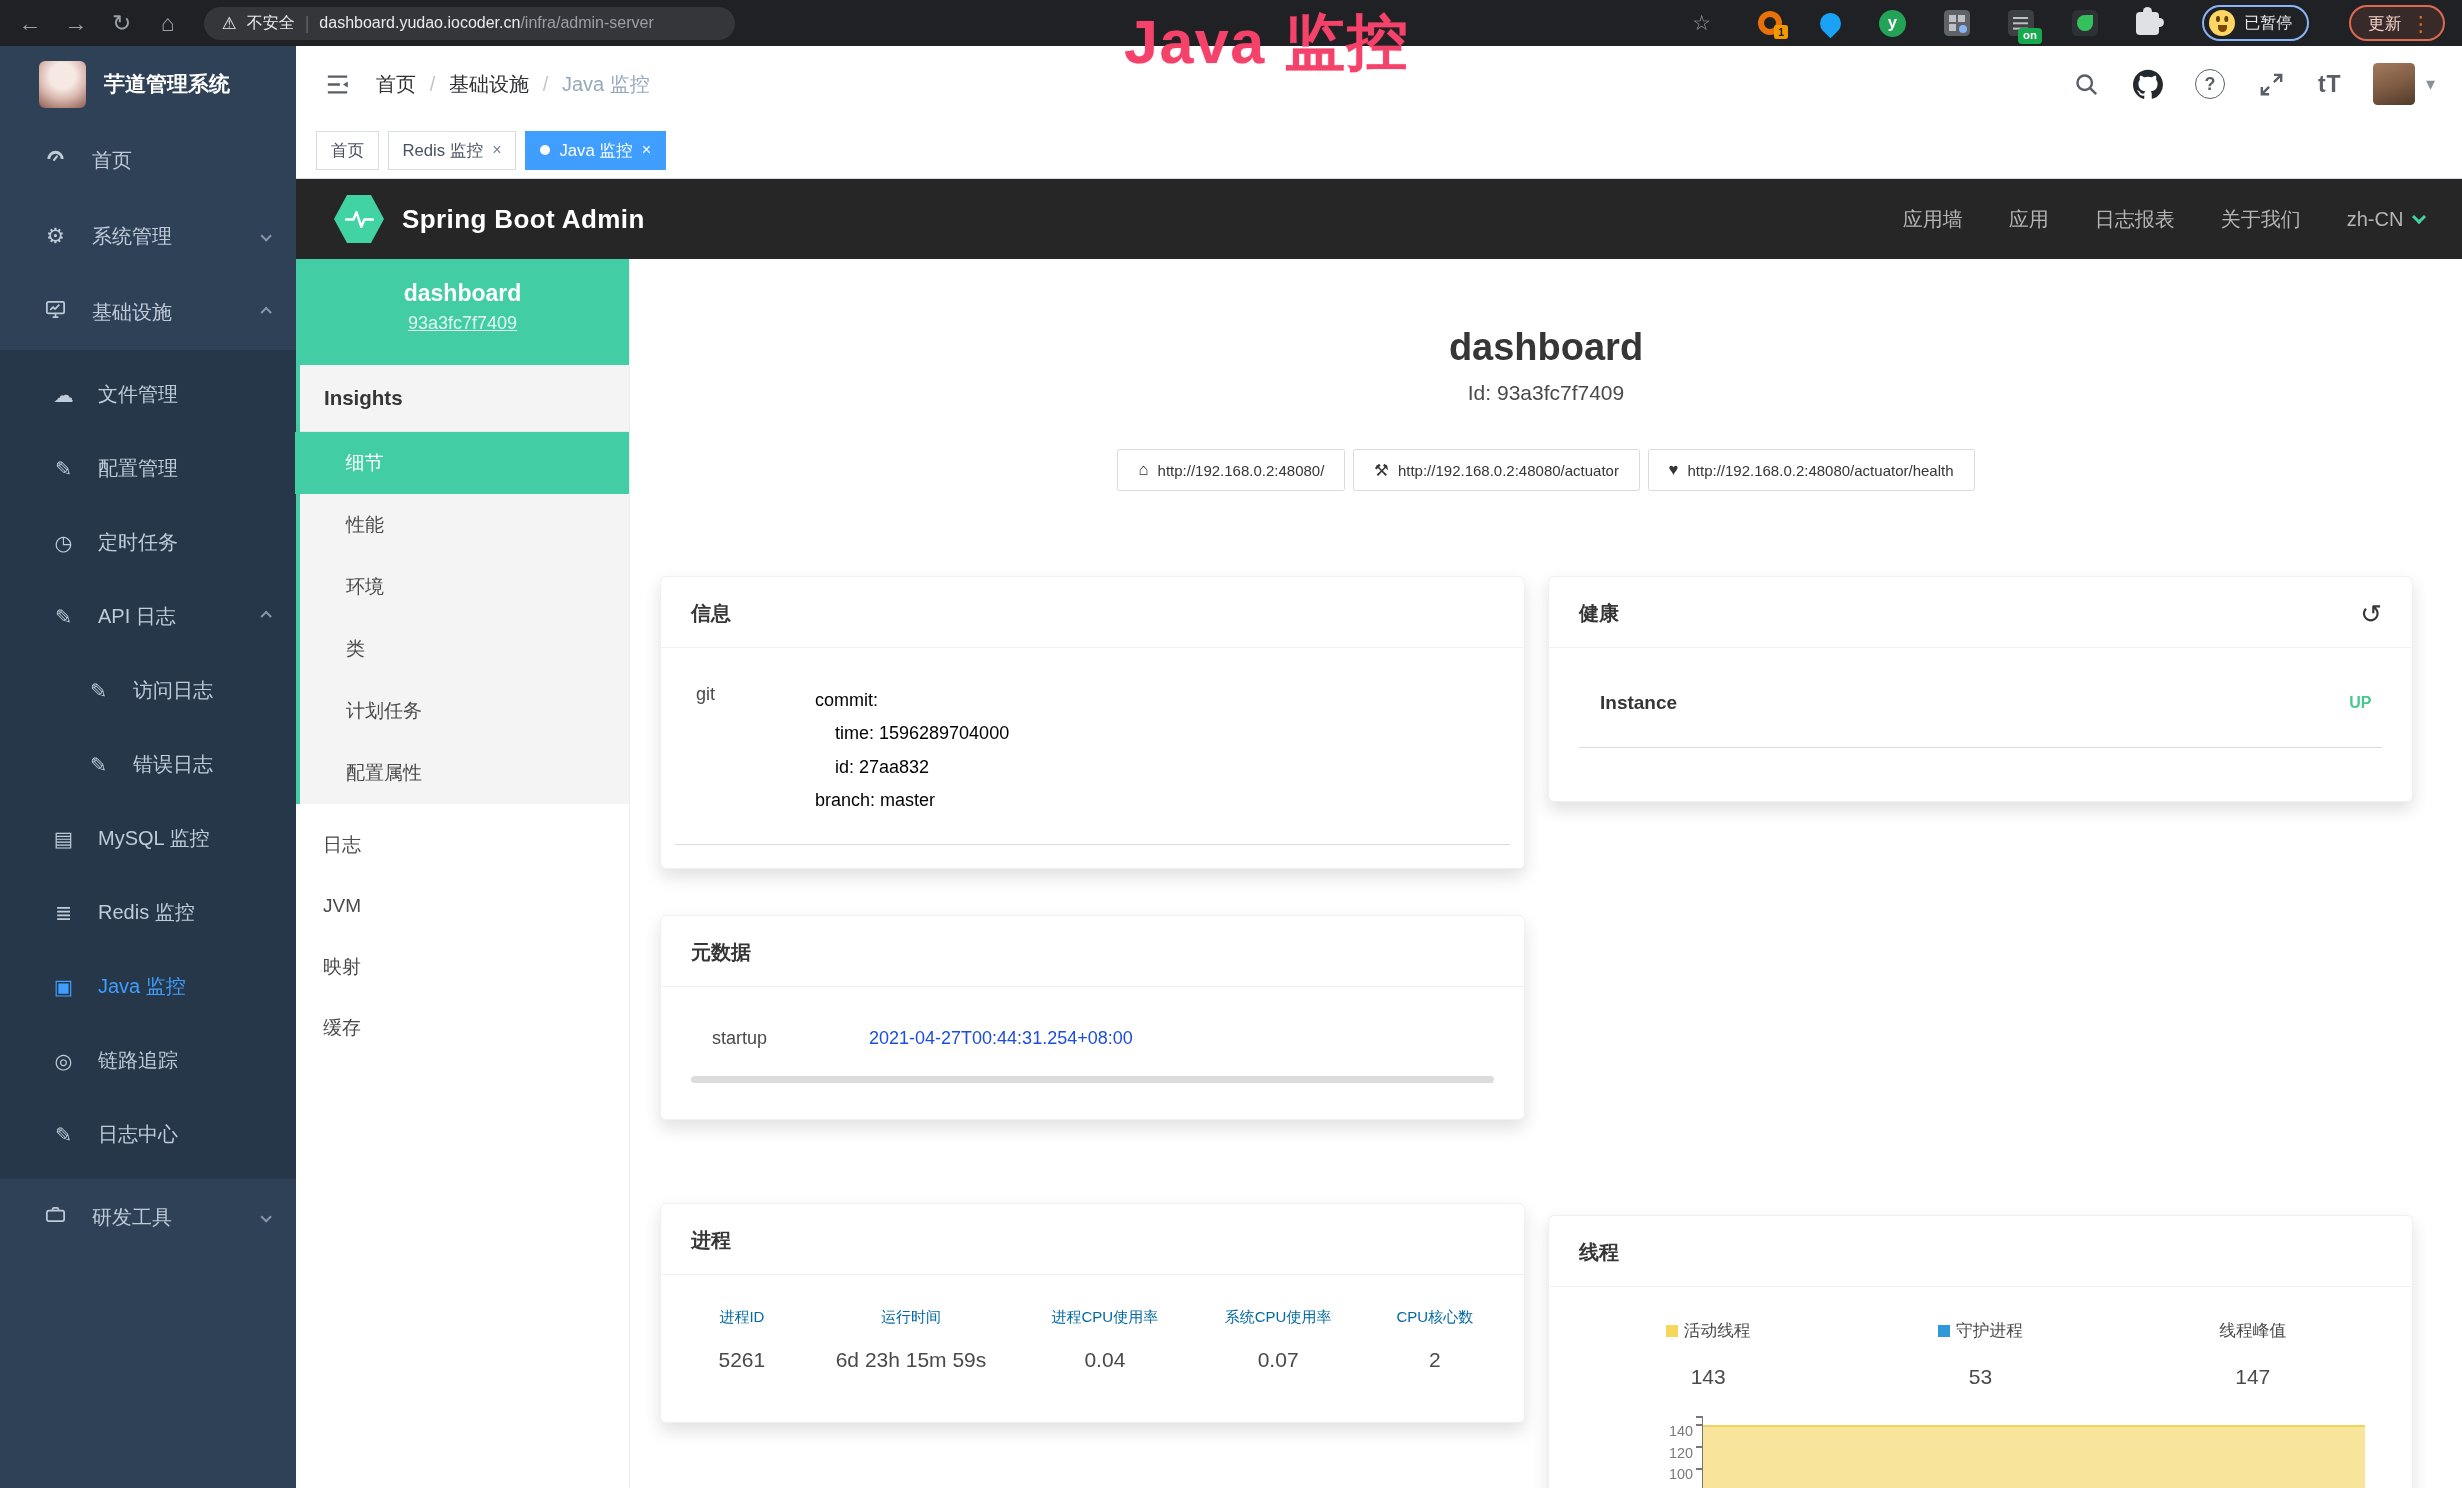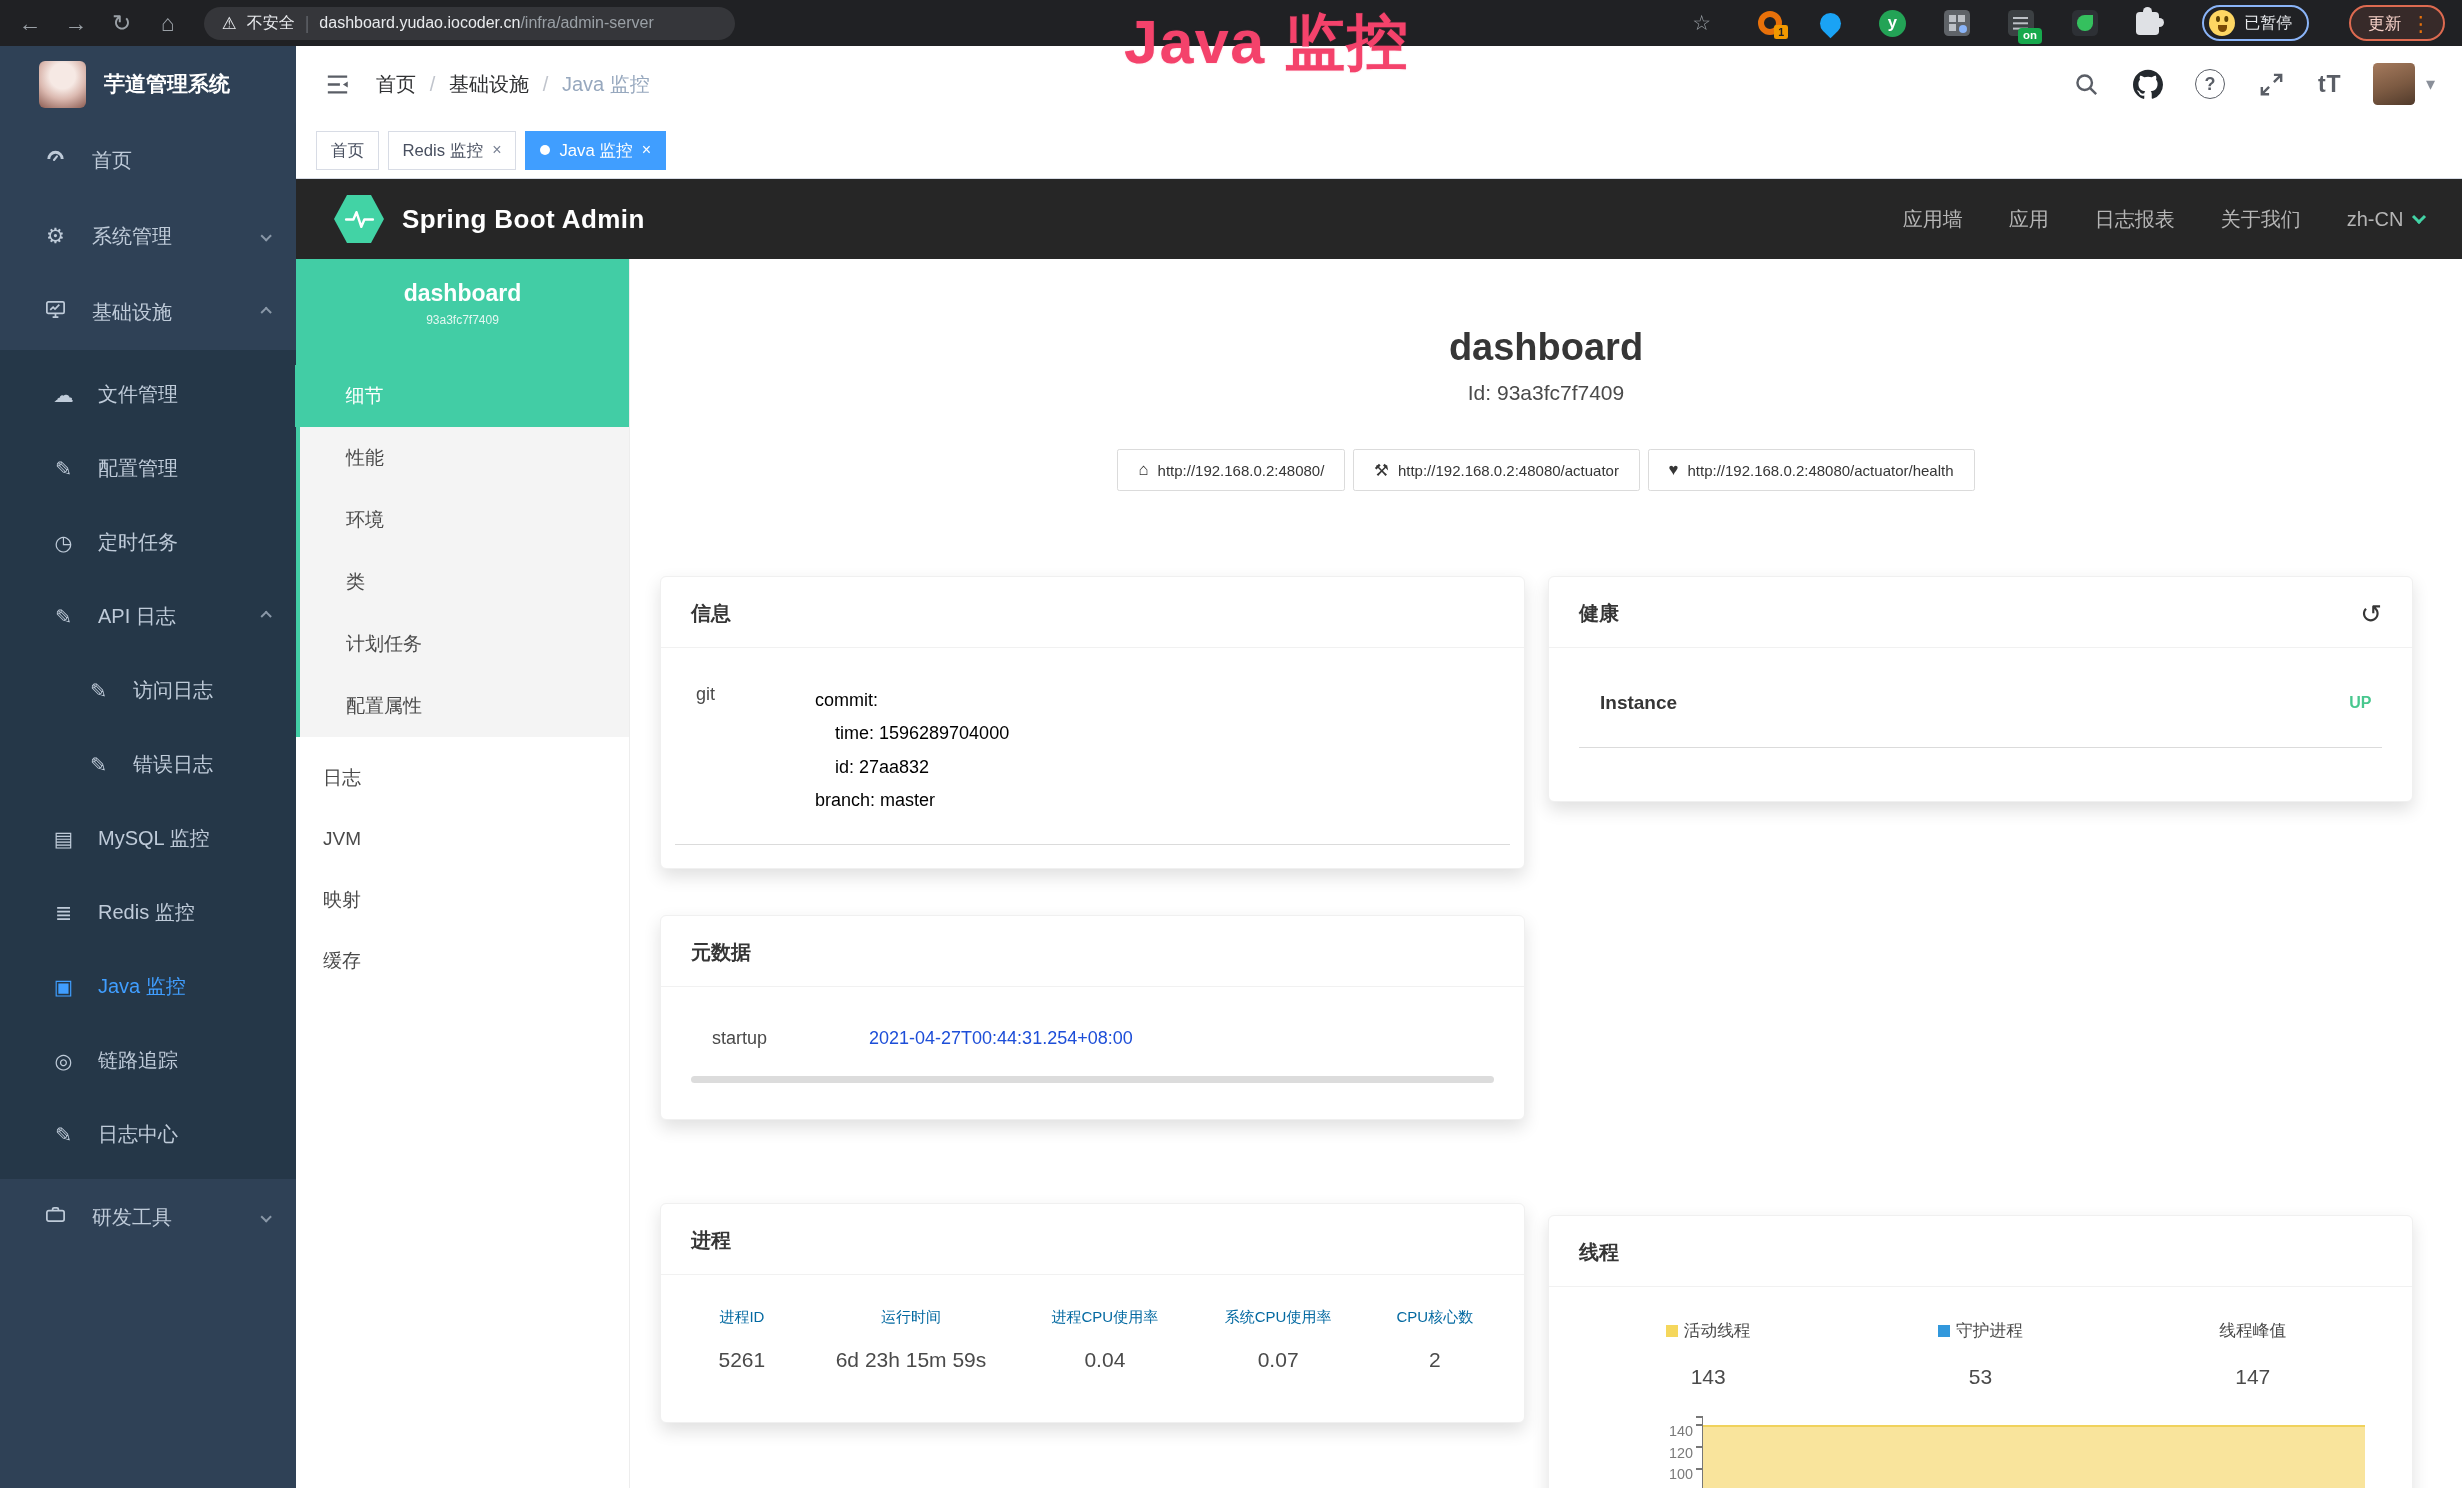--- a/index.html
+++ b/index.html
@@ -107,21 +107,21 @@
   .sba-brand { color:#fff; font-size:26px; font-weight:700; letter-spacing:0.4px; }
   .sba-nav .sp { flex:1; }
   .sba-link { color:#b5b5b5; font-size:20px; margin-left:46px; }
   .sba-locale { display:flex; align-items:center; gap:10.6px; margin-left:46px; color:#b5b5b5; font-size:20px; }
   .chev.teal { border-color:#42d3a5; width:10px; height:10px; border-width:3px; margin-top:-4.6px; }
 
   .sba-body { flex:1; display:flex; background:#fff; min-height:0; }
   .sba-side { width:334px; flex-shrink:0; border-right:0.8px solid #ededed; }
   .side-head { height:106px; background:#42cda5; color:#fff; text-align:center; padding-top:20.5px; }
   .side-head .nm  { font-size:23px; font-weight:700; }
-  .side-head .iid { font-size:12px; opacity:.85; margin-top:6.8px; }
+  .side-head .iid { font-size:18px; opacity:.85; margin-top:6.8px;text-decoration:underline; }
   .insights { background:#f4f4f4; border-left:4.6px solid #42cda5; }
   .ins-head { height:67px; display:flex; align-items:center; padding-left:24px; font-size:20.5px; font-weight:700;
               color:#363636; border-bottom:0.8px solid #e8e8e8; }
   .ins-item { height:62px; display:flex; align-items:center; padding-left:46px; font-size:19px; color:#4a4a4a; }
   .ins-item.sel { background:#42cda5; color:#fff; margin-left:-4.6px; padding-left:50px; }
   .root-item { height:61px; display:flex; align-items:center; padding-left:27px; font-size:19px; color:#4a4a4a; }
   .root-gap { height:10.6px; }
 
   .sba-main { flex:1; padding-top:67px; min-width:0; }
   .m-title { text-align:center; font-size:38px; font-weight:700; color:#363636; }
@@ -402,20 +402,21 @@
       </div>
 
       <div class="sba-body">
 
         <aside class="sba-side">
           <div class="side-head">
             <div class="nm">dashboard</div>
             <div class="iid">93a3fc7f7409</div>
           </div>
           <div class="insights">
+            <div class="ins-head">Insights</div>
             <div class="ins-item sel">细节</div>
             <div class="ins-item">性能</div>
             <div class="ins-item">环境</div>
             <div class="ins-item">类</div>
             <div class="ins-item">计划任务</div>
             <div class="ins-item">配置属性</div>
           </div>
           <div class="root-gap"></div>
           <div class="root-item">日志</div>
           <div class="root-item">JVM</div>

